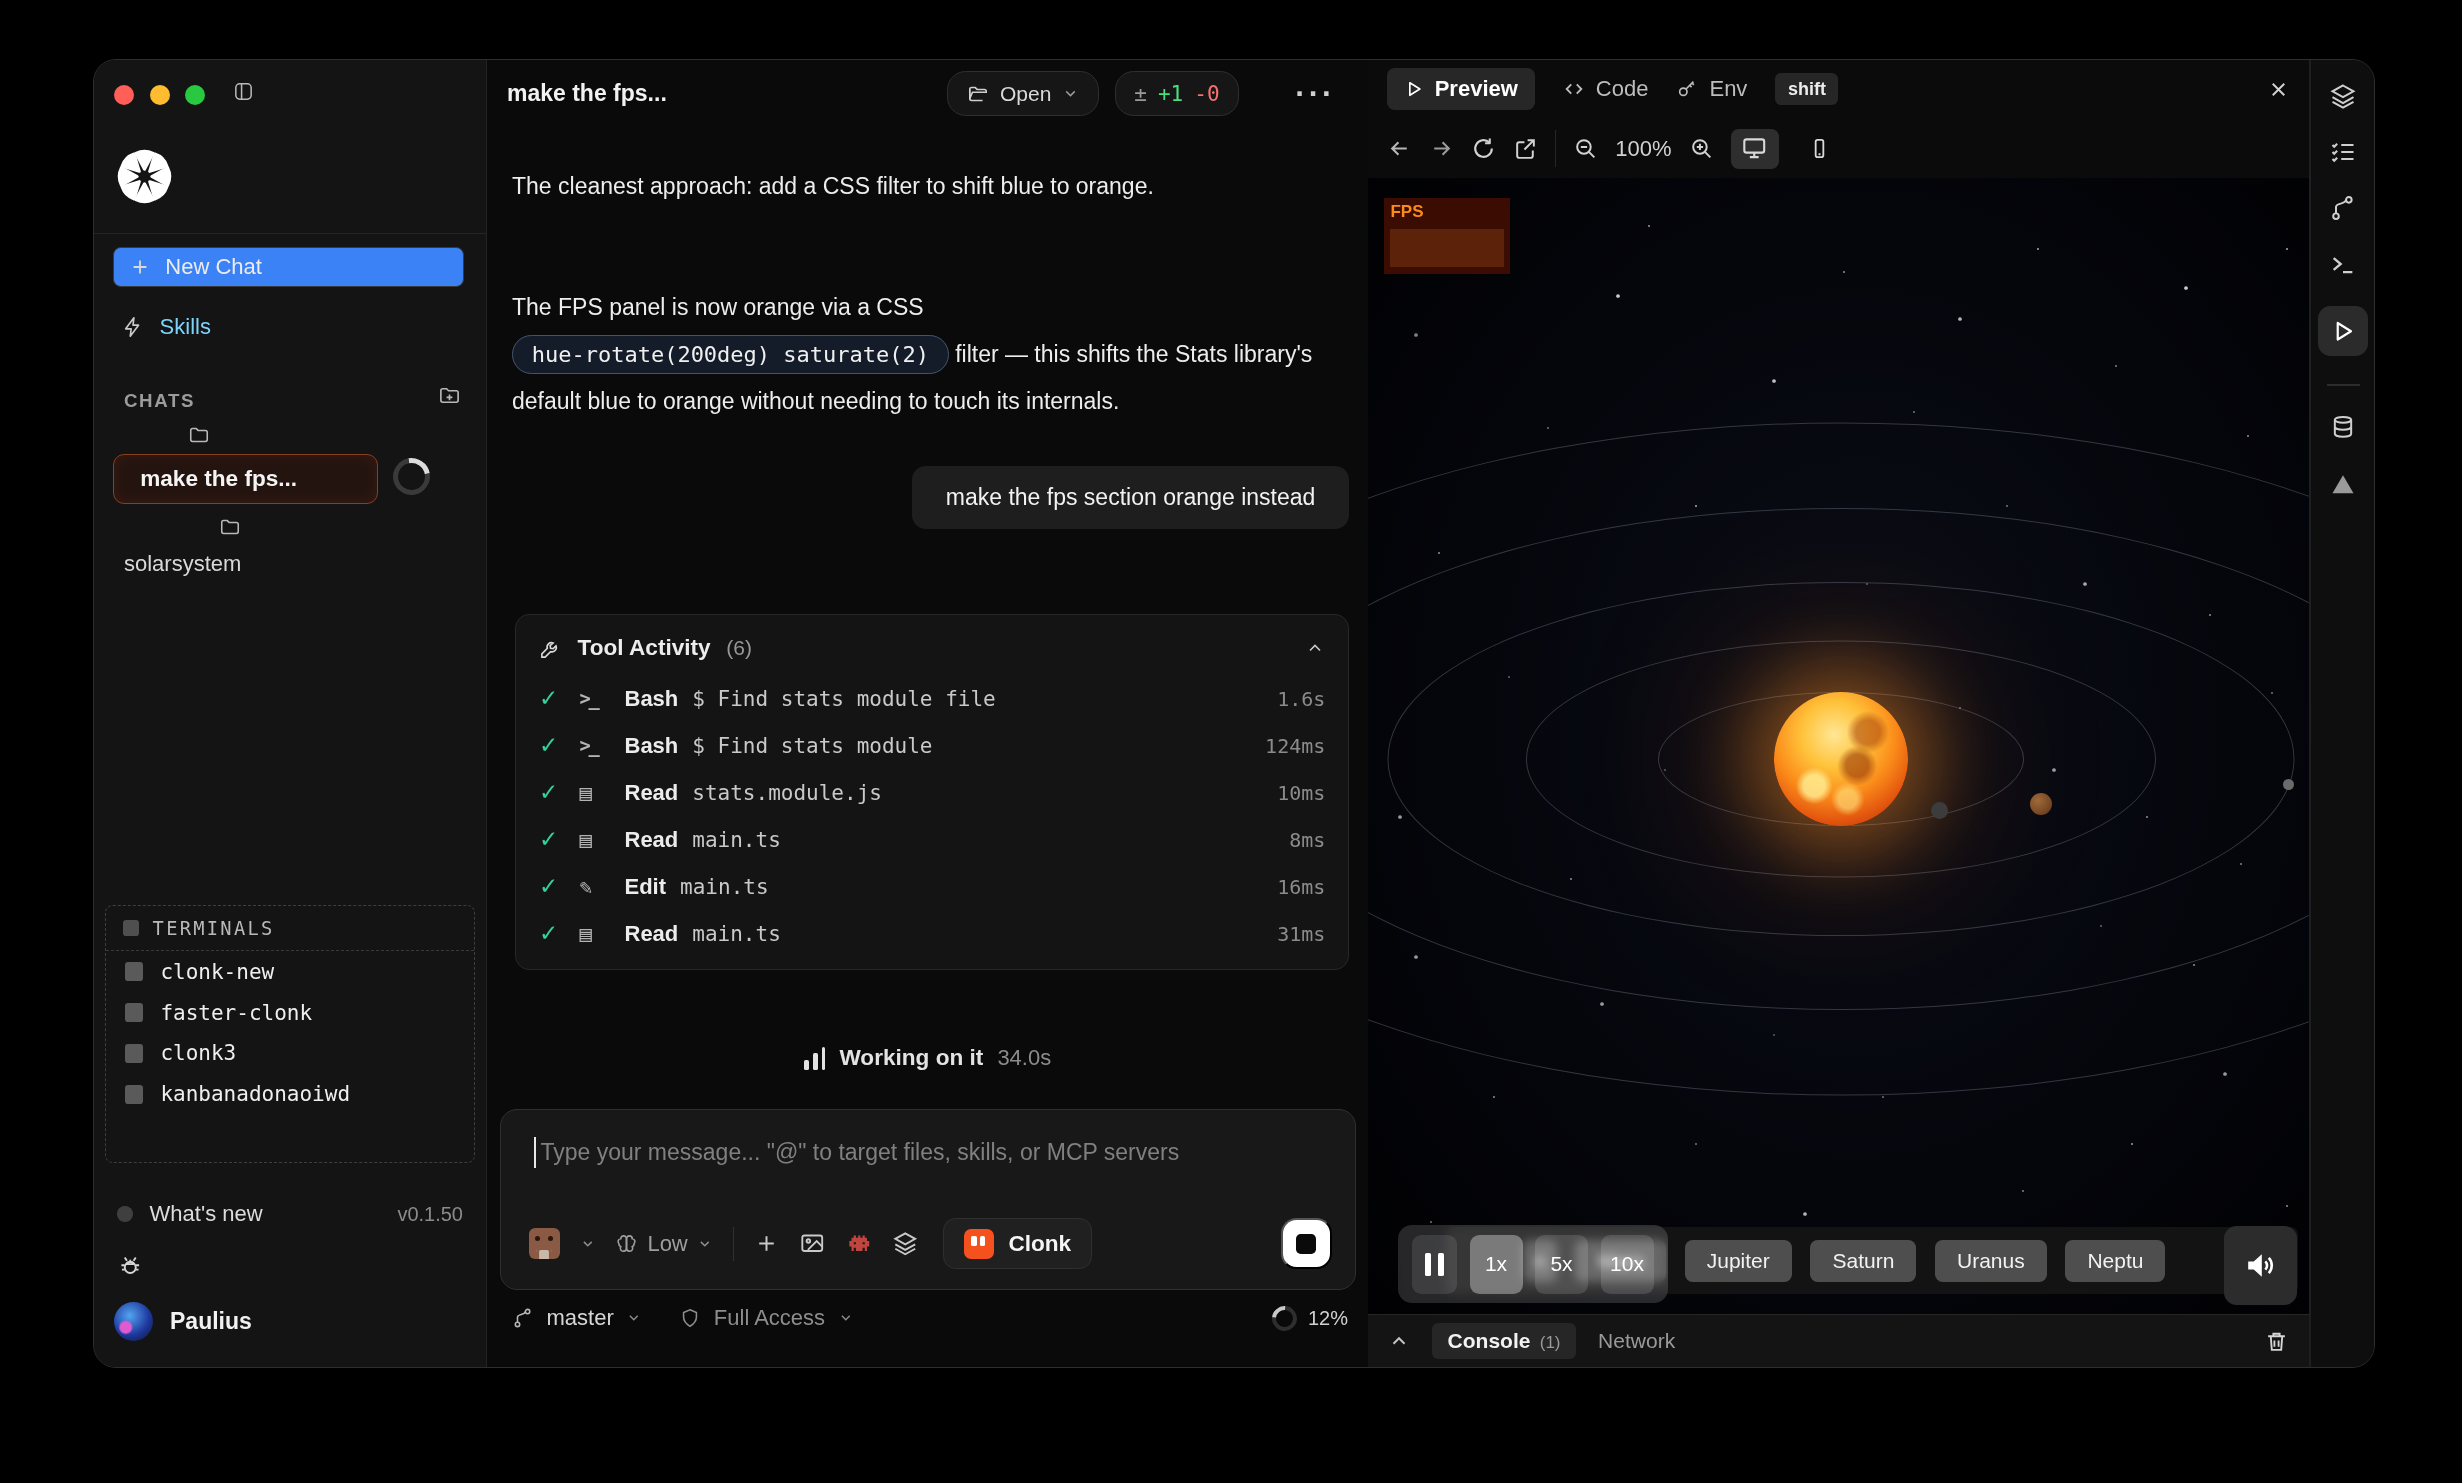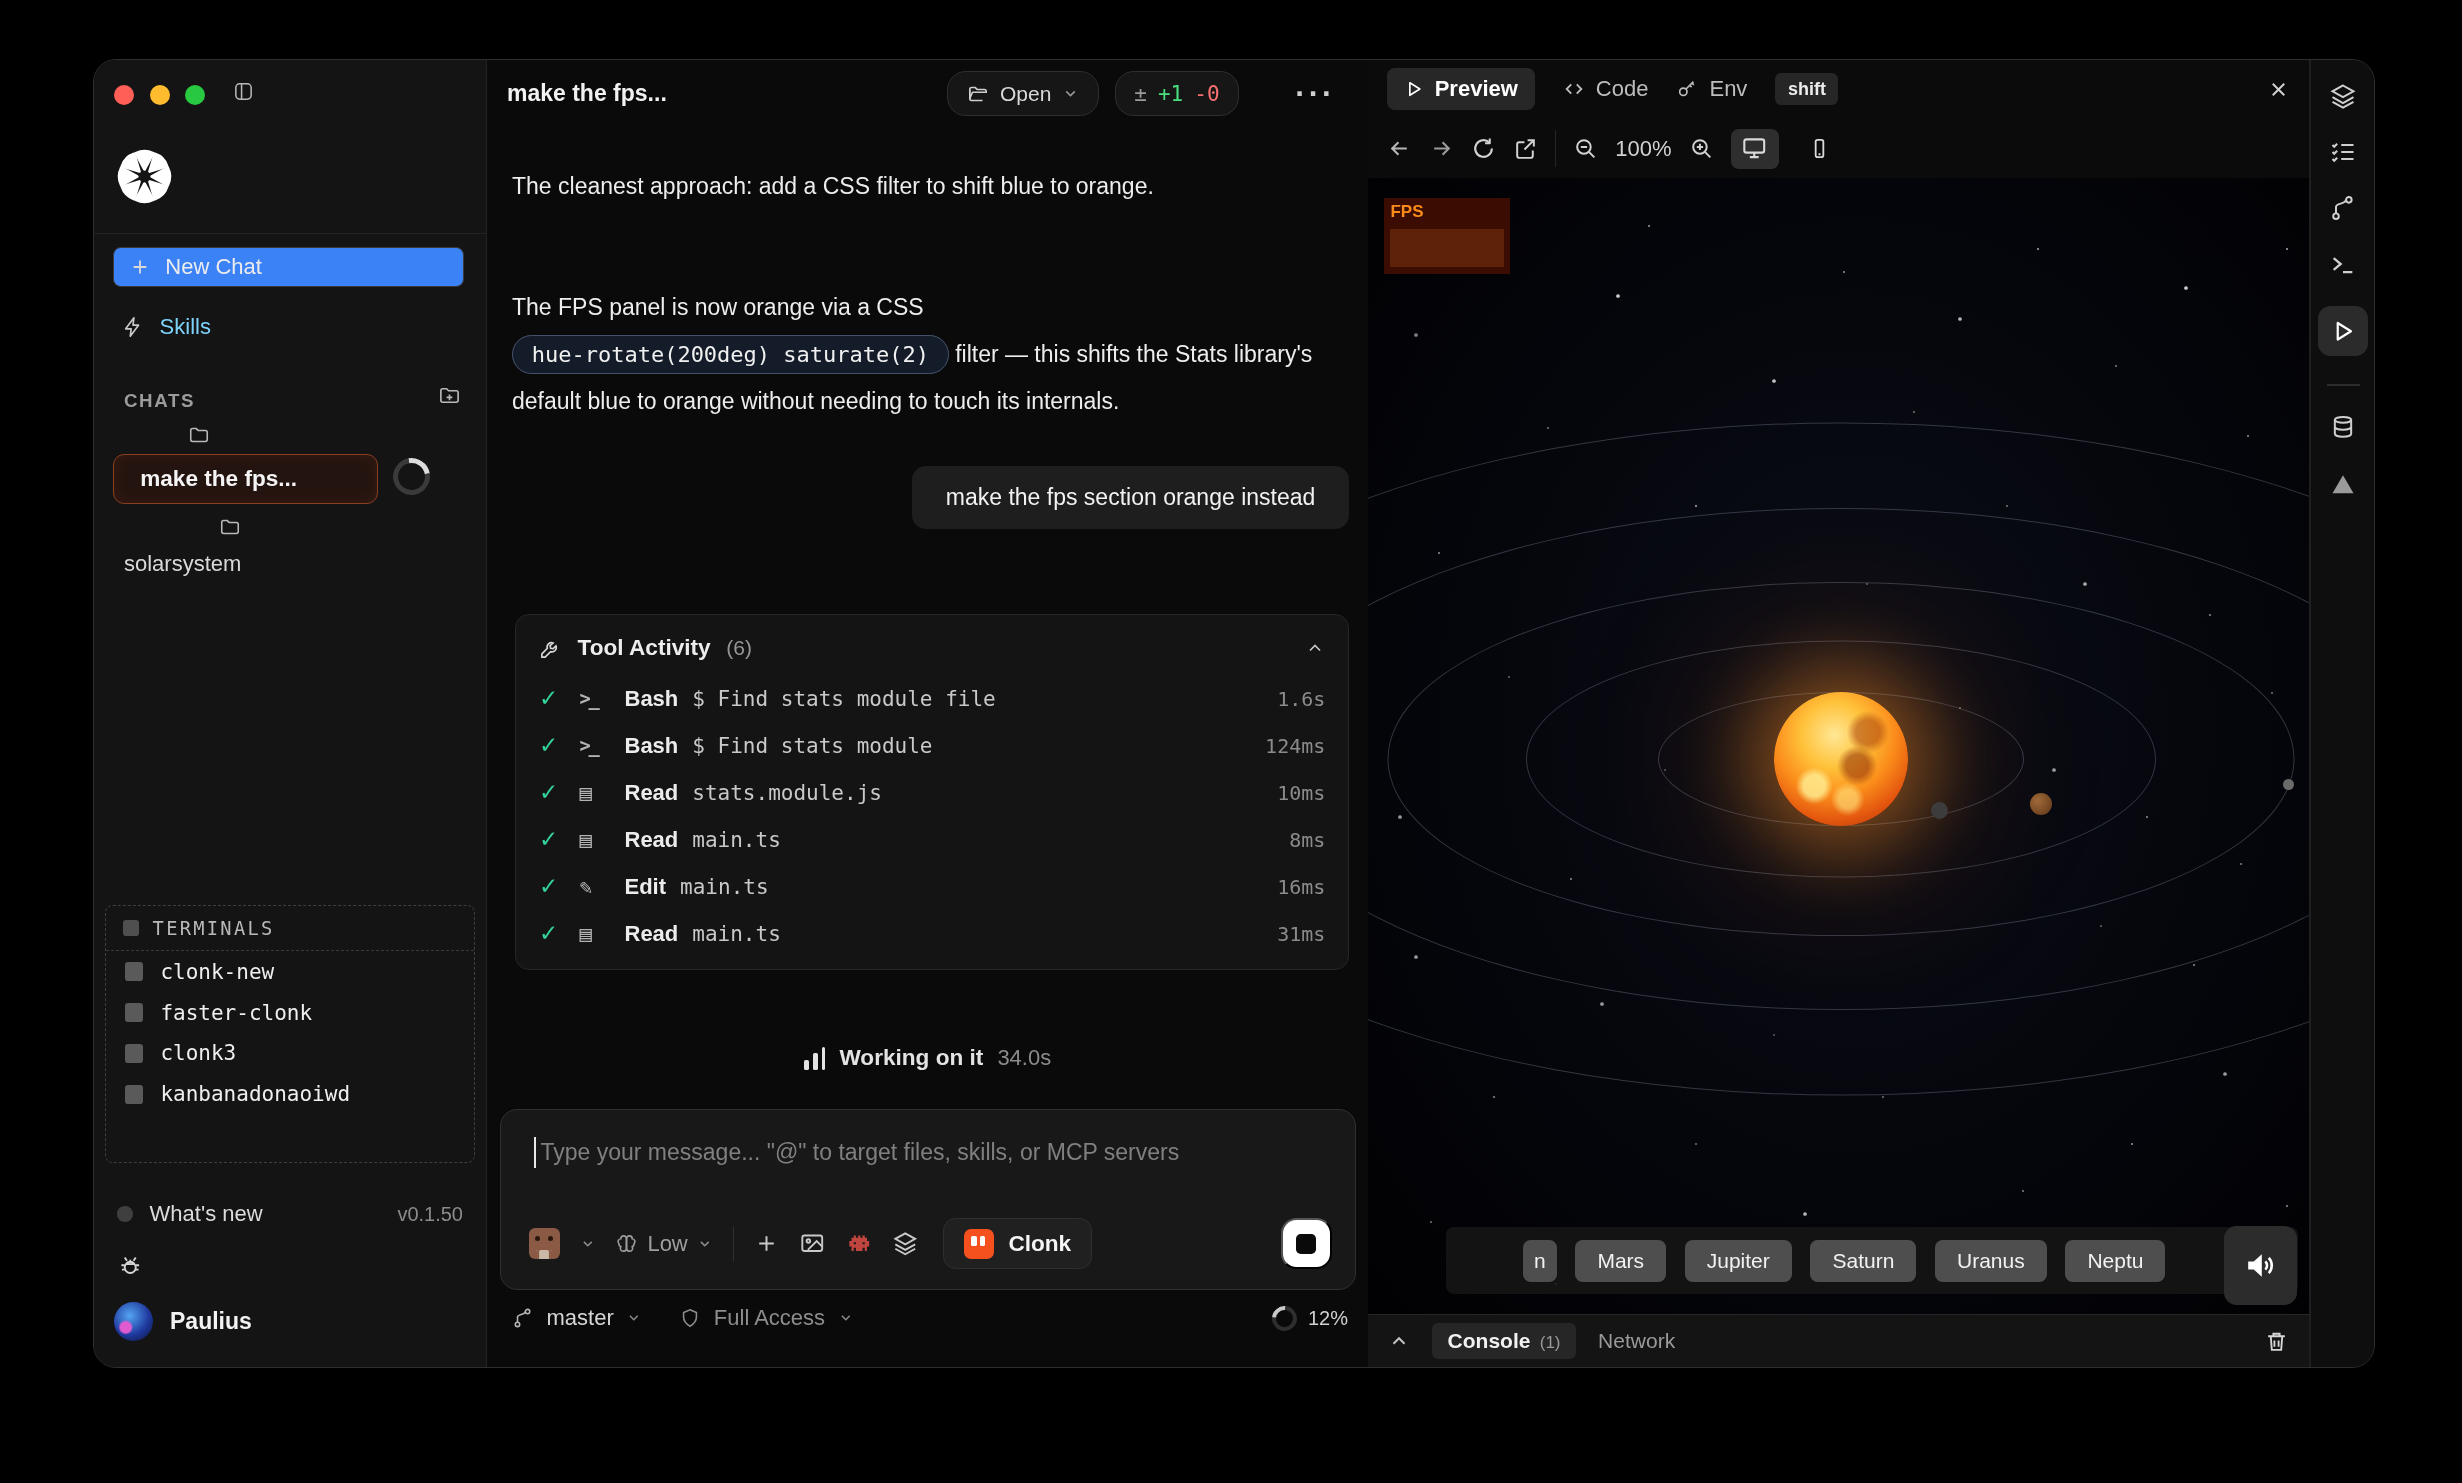--- a/index.html
+++ b/index.html
@@ -597,20 +597,34 @@
 
           <button class="pbtn" data-name="planet-button">Jupiter</button>
 
           <button class="pbtn" data-name="planet-button">Saturn</button>
 
           <button class="pbtn" data-name="planet-button">Uranus</button>
 
           <button class="pbtn" data-name="planet-button">Neptu</button>
         </div>
 
+      <div class="speedwrap" data-name="playback-controls">
+        <button class="pausebtn" data-name="pause-button">
+            <i></i>
+            <i></i>
+          </button>
+        <span data-name="speed-buttons" style="display:flex;gap:12.5px;">
+
+            <button class="speedbtn" data-name="speed-button" data-active="true">1x</button>
+
+            <button class="speedbtn" data-name="speed-button">5x</button>
+
+            <button class="speedbtn" data-name="speed-button">10x</button>
+          </span>
+      </div>
 
       <button class="volbtn" data-name="volume-button">
         <svg width="33" height="33" viewBox="0 0 24 24" fill="none" stroke="#fff" stroke-width="1.9" data-name="speaker-icon">
             <path d="M4 10v4h3.5L12 18V6l-4.5 4z" fill="#fff"></path>
             <path d="M15.5 9a4.2 4.2 0 0 1 0 6M18 6.5a8 8 0 0 1 0 11"></path>
           </svg>
       </button>
     </div>
 
     <div class="pv-console" data-name="console-bar">

